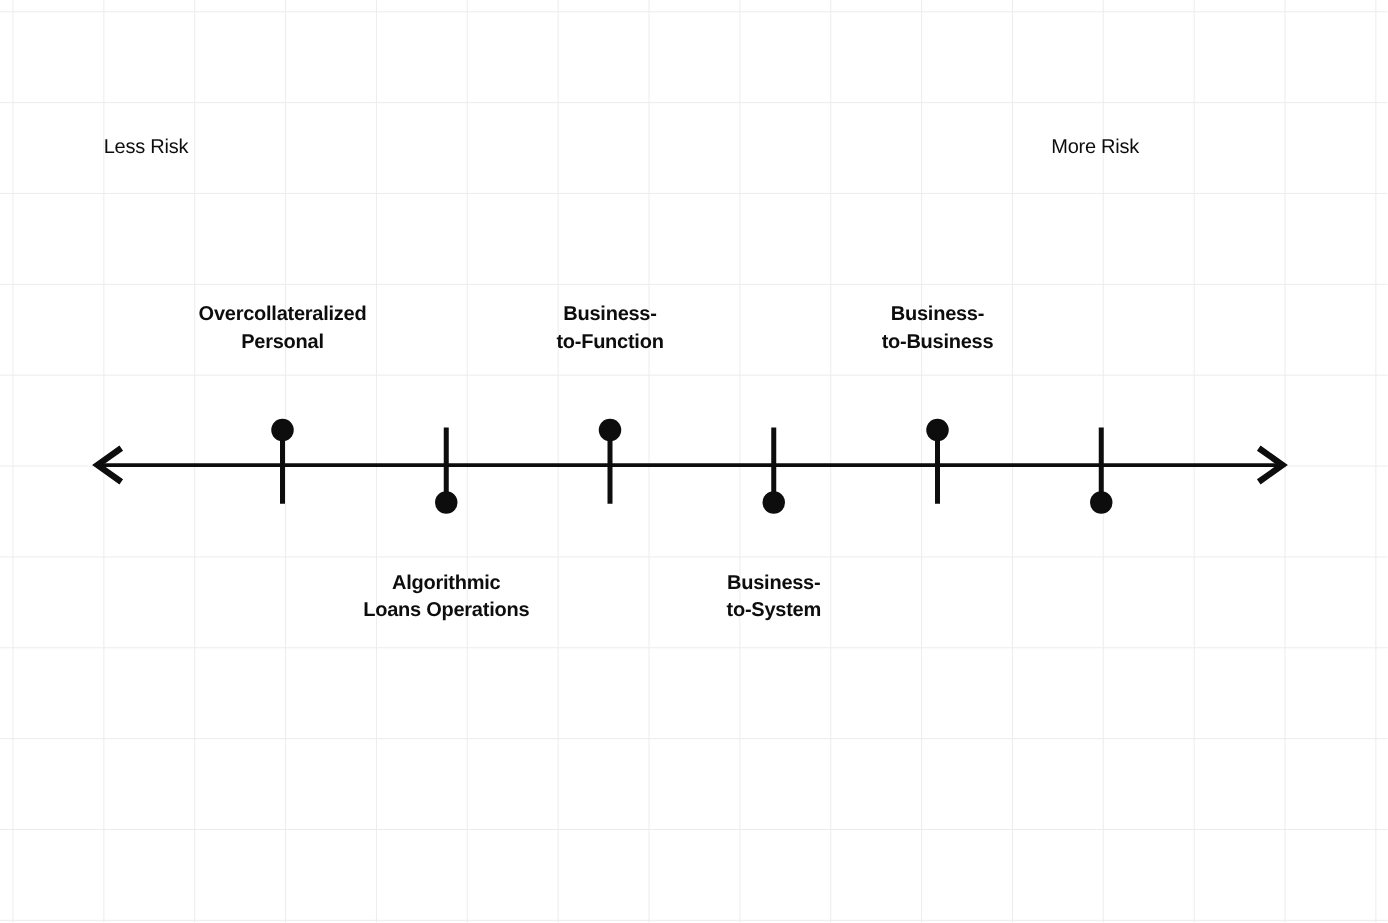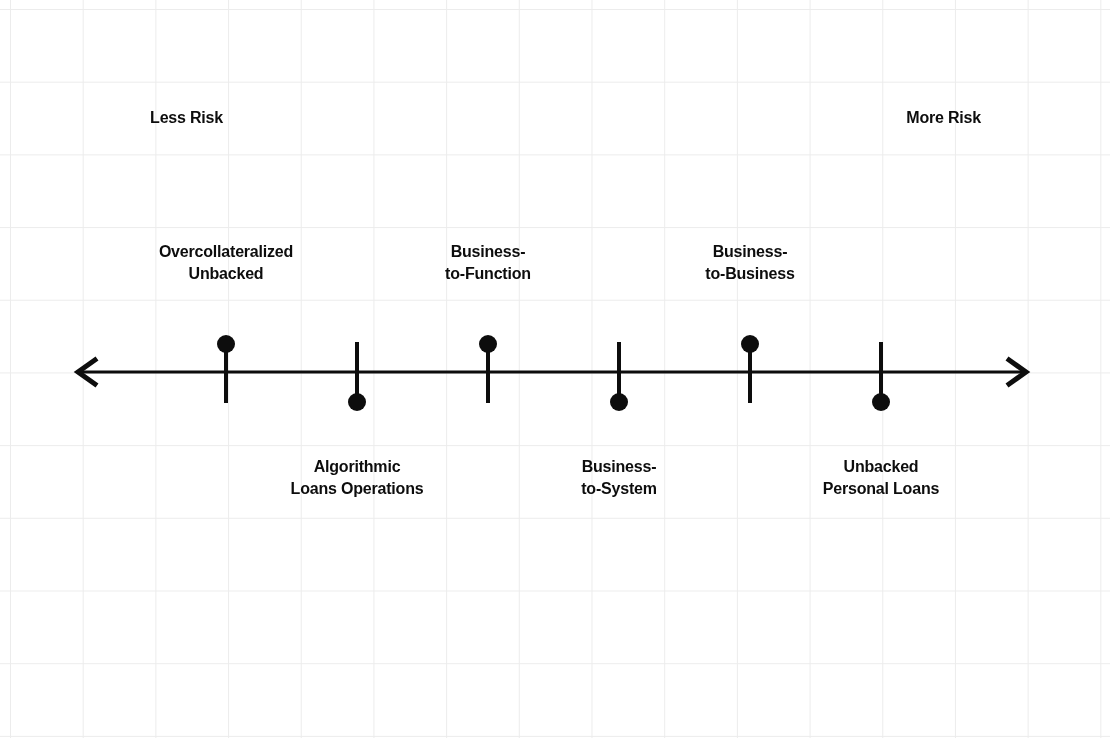--- a/index.html
+++ b/index.html
@@ -16,22 +16,22 @@
   .canvas{
     position:relative;width:1110px;height:738px;background:var(--bg);
     background-image:
       linear-gradient(to right, var(--grid) 1px, transparent 1px),
       linear-gradient(to bottom, var(--grid) 1px, transparent 1px);
     background-size:72.7px 72.7px, 72.7px 72.7px;
     background-position:10px 0px, 0px 9px;
   }
   .endpoint{
     position:absolute;top:107px;width:140px;
-    font-size:16px;font-weight:700;line-height:22px;color:var(--ink);
-    text-align:right;letter-spacing:-0.2px;white-space:nowrap;
+    font-size:16px;font-weight:400;line-height:22px;color:var(--ink);
+    text-align:left;letter-spacing:-0.2px;white-space:nowrap;
   }
   .endpoint.less{left:83px;}
   .endpoint.more{left:841px;}
   .axis-svg{position:absolute;left:0;top:0;width:1110px;height:738px;display:block;}
   .item{position:absolute;top:0;width:200px;height:738px;pointer-events:none;}
   .item-label{
     position:absolute;left:0;width:100%;
     font-size:16px;font-weight:700;line-height:22px;color:var(--ink);
     text-align:center;letter-spacing:-0.2px;white-space:pre-line;
   }
@@ -57,21 +57,21 @@
   <div class="endpoint more">More Risk</div>
 
   <svg class="axis-svg" viewBox="0 0 1110 738" xmlns="http://www.w3.org/2000/svg">
     <line x1="80" y1="372" x2="1024" y2="372" stroke="#0d0d0d" stroke-width="3"></line>
     <polyline points="97,358.5 78,372 97,385.5" fill="none" stroke="#0d0d0d" stroke-width="5" stroke-linejoin="miter" stroke-linecap="butt"></polyline>
     <polyline points="1007,358.5 1026,372 1007,385.5" fill="none" stroke="#0d0d0d" stroke-width="5" stroke-linejoin="miter" stroke-linecap="butt"></polyline>
   </svg>
 
   <div class="item above" style="left:126px">
     <div class="item-label">Overcollateralized
-Unbacked</div>
+Personal</div>
     <div class="stem"></div>
     <div class="dot"></div>
   </div>
 
   <div class="item below" style="left:257px">
     <div class="item-label">Algorithmic
 Loans Operations</div>
     <div class="stem"></div>
     <div class="dot"></div>
   </div>
@@ -91,19 +91,17 @@
   </div>
 
   <div class="item above" style="left:650px">
     <div class="item-label">Business-
 to-Business</div>
     <div class="stem"></div>
     <div class="dot"></div>
   </div>
 
   <div class="item below" style="left:781px">
-    <div class="item-label">Unbacked
-Personal Loans</div>
     <div class="stem"></div>
     <div class="dot"></div>
   </div>
 
 </div>
 
 </body></html>

